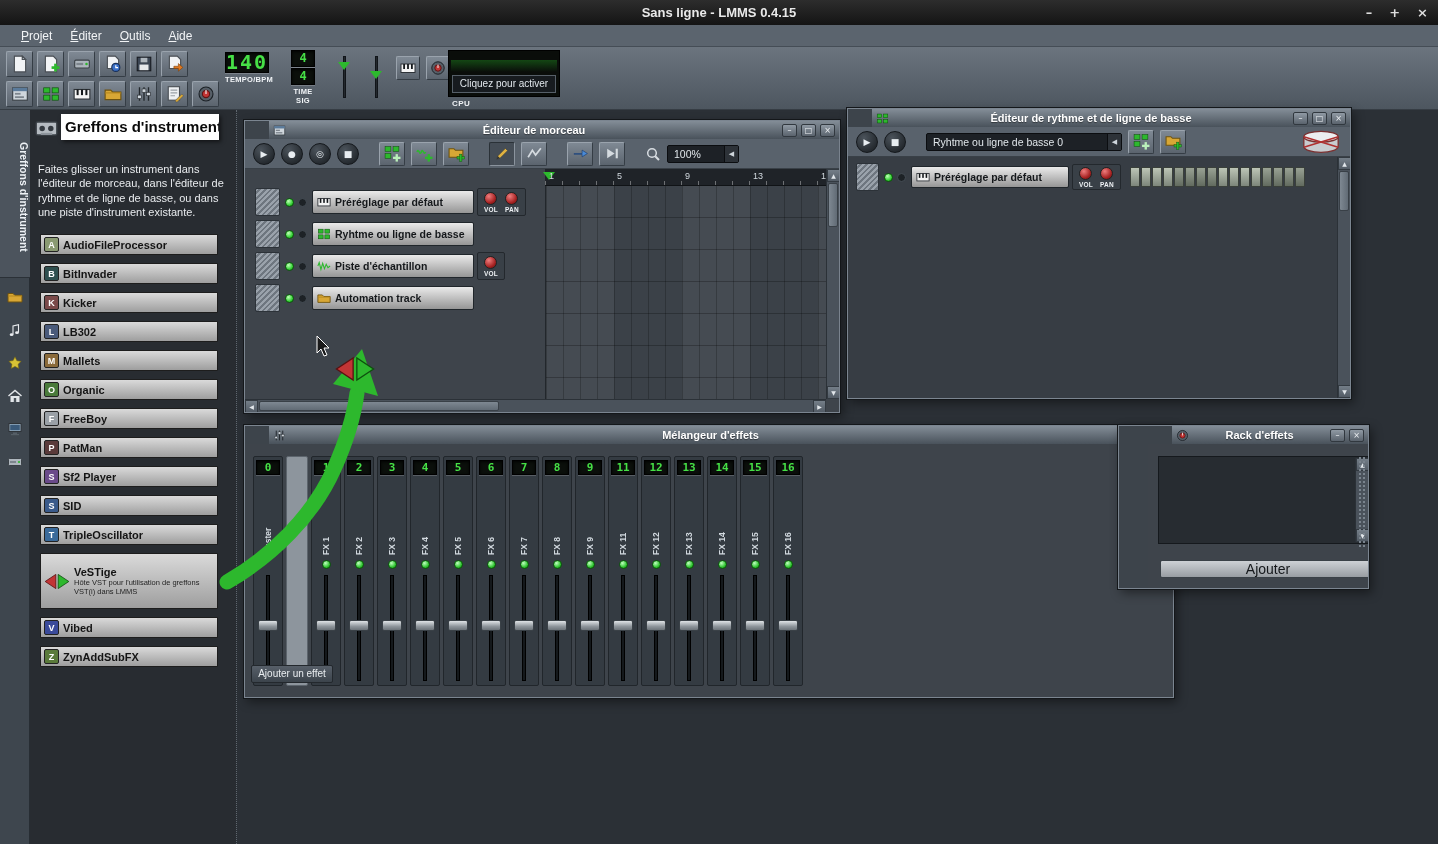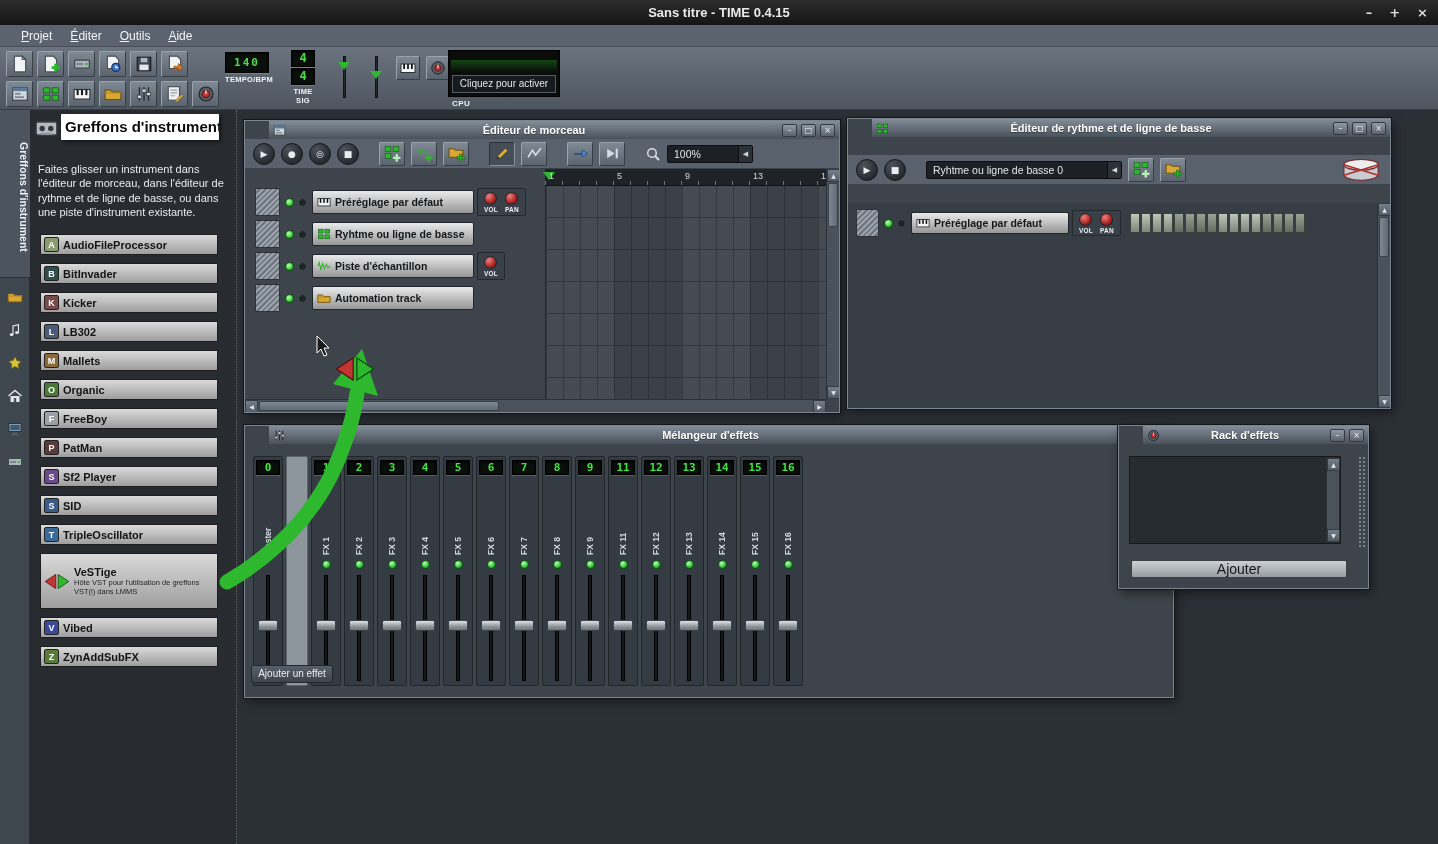--- a/index.html
+++ b/index.html
@@ -21,21 +21,21 @@
 .tb-row{position:absolute;left:6px;display:flex;gap:4px;}
 #tb-row1{top:4px;}
 #tb-row2{top:34px;}
 .tbtn{width:27px;height:26px;background:linear-gradient(#7f8994,#5b646e);border:1px solid;border-color:#9aa3ad #353d45 #353d45 #9aa3ad;border-radius:2px;display:flex;align-items:center;justify-content:center;}
 .tbtn .icon{width:18px;height:18px;}
 .icon{display:inline-block;}
 .icon svg{width:100%;height:100%;display:block;}
 
 #tempo-block{position:absolute;left:225px;top:5px;width:44px;text-align:center;}
 .lcd{background:#0b0f0b;color:#46e046;font-family:"DejaVu Sans Mono",monospace;font-weight:bold;text-align:center;border:1px solid #000;box-shadow:inset 0 1px 3px rgba(0,0,0,.85),0 1px 0 rgba(255,255,255,.18);}
-#tempo-lcd{width:44px;height:21px;font-size:11px;line-height:19px;letter-spacing:2px;}
+#tempo-lcd{width:44px;height:21px;font-size:20px;line-height:19px;letter-spacing:2px;}
 .tb-label{font-size:7.5px;font-weight:bold;color:#f0f3f6;margin-top:2px;letter-spacing:.3px;}
 #timesig-block{position:absolute;left:287px;top:3px;width:32px;text-align:center;}
 .ts-lcd{width:24px;height:17px;font-size:12px;line-height:15px;margin:0 auto 1px;}
 .tb-slider{position:absolute;width:12px;height:46px;}
 #master-vol{left:338px;top:7px;}
 #master-pitch{left:370px;top:7px;}
 .vgroove{position:absolute;left:5px;top:2px;bottom:2px;width:3px;background:#23282d;border:1px solid #11151a;}
 .vhandle{position:absolute;left:0;width:12px;height:8px;background:#2db82d;clip-path:polygon(0 0,100% 0,50% 100%);}
 #master-vol .vhandle{top:8px;}
 #master-pitch .vhandle{top:17px;}
@@ -111,21 +111,21 @@
 .led-green{background:radial-gradient(circle at 35% 30%,#c2ffba,#3ad43a 60%,#0f7a0f);border:1px solid #0a5a0a;}
 .led-dark{background:#1d2226;border:1px solid #454d55;}
 .name-btn{width:162px;height:24px;background:linear-gradient(#eaeaea,#969696);border:1px solid #20262b;border-radius:2px;display:flex;align-items:center;gap:4px;padding:0 4px;font-size:10.5px;font-weight:bold;color:#15181b;white-space:nowrap;overflow:hidden;flex:0 0 162px;}
 .name-btn .icon{width:14px;height:14px;flex:0 0 14px;}
 .knob-panel{display:flex;gap:7px;height:28px;align-items:center;background:#394047;border:1px solid #23282d;border-radius:2px;padding:1px 6px;}
 .knob-wrap{display:flex;flex-direction:column;align-items:center;}
 .mini-knob{width:13px;height:13px;border-radius:50%;background:radial-gradient(circle at 35% 30%,#ef7d7d,#a62222 62%,#5a0f0f);border:1px solid #222;}
 .knob-label{font-size:6.5px;font-weight:bold;color:#eef1f4;margin-top:1px;letter-spacing:.2px;}
 
 
-#bb-editor{left:847px;top:118px;width:544px;height:291px;gap:18px;}
+#bb-editor{left:847px;top:108px;width:504px;height:291px;}
 #bb-editor .win-body{background:#373d44;}
 #bb-row{position:absolute;left:8px;top:6px;display:flex;align-items:center;gap:3px;height:28px;}
 #bb-steps{display:flex;gap:1px;margin-left:6px;}
 .step{width:10px;height:20px;border:1px solid #3a403a;border-radius:1px;}
 .step-light{background:linear-gradient(#bcc5b6,#7d867b);}
 .step-dark{background:linear-gradient(#99a294,#626b5f);}
 #bb-drum{margin-left:auto;width:42px;height:27px;}
 
 
 #fx-mixer{left:244px;top:425px;width:930px;height:273px;}
@@ -141,38 +141,38 @@
 .fader-handle{position:absolute;left:0;top:47px;width:20px;height:11px;background:linear-gradient(#dfe3e6,#8e959b 60%,#6d747a);border:1px solid #3a4147;border-radius:2px;}
 #fx-chain{position:absolute;left:616px;top:8px;width:238px;height:210px;border:1px solid #99a1a9;border-radius:3px;}
 #fx-chain-legend{position:absolute;top:-7px;left:6px;background:#3d444b;padding:0 4px;display:flex;gap:4px;align-items:center;}
 #fx-chain-led{width:9px;height:9px;border-radius:50%;background:radial-gradient(circle at 35% 30%,#f2f5f8,#99a2aa);border:1px solid #555e66;}
 #fx-chain-title{font-size:9.5px;font-weight:bold;color:#eef2f6;letter-spacing:.4px;}
 #fx-chain-inner{position:absolute;left:5px;top:10px;right:22px;bottom:8px;background:#272c31;border:1px solid #15191d;}
 #fx-chain-scroll{top:10px;bottom:8px;right:5px;}
 #add-effect-btn{position:absolute;left:6px;top:221px;width:82px;height:18px;background:linear-gradient(#575f69,#3c444c);border:1px solid #23282d;border-radius:2px;color:#e8ecef;font-size:10px;text-align:center;line-height:16px;white-space:nowrap;overflow:hidden;padding:0 3px;}
 
 
-#fx-rack{left:1118px;top:425px;width:251px;height:164px;}
+#fx-rack{left:1118px;top:425px;width:251px;height:164px;padding-left:29px;}
 #rack-list{position:absolute;left:10px;top:12px;width:212px;height:88px;background:#272c31;border:1px solid #15191d;}
 #rack-scroll{top:1px;bottom:1px;right:1px;}
 #rack-grip{position:absolute;right:3px;top:12px;bottom:40px;width:7px;background-image:radial-gradient(#7a848e 1px,transparent 1.1px);background-size:4px 4px;}
 #rack-add-btn{position:absolute;left:12px;top:116px;width:216px;height:18px;background:linear-gradient(#cdd1d5,#989da2);border:1px solid #3a4147;border-radius:2px;color:#15181b;font-size:14px;text-align:center;line-height:16px;}
 
 
 #annotation-svg{position:absolute;left:0;top:0;z-index:40;pointer-events:none;}
 #drag-icon{position:absolute;left:333px;top:356px;width:44px;height:26px;z-index:41;pointer-events:none;}
 #cursor-svg{position:absolute;left:314px;top:335px;width:20px;height:24px;z-index:42;pointer-events:none;}
 </style>
 </head>
 <body>
 
 <div id="app">
 
   <div id="titlebar">
-    <div id="window-title">Sans titre - TIME 0.4.15</div>
+    <div id="window-title">Sans ligne - LMMS 0.4.15</div>
     <div id="win-controls">
       <span class="mw-btn">–</span>
       <span class="mw-btn">+</span>
       <span class="mw-btn">×</span>
     </div>
   </div>
 
   <div id="menubar">
       <div class="menu-item">Projet</div>
       <div class="menu-item">Éditer</div>
@@ -609,21 +609,21 @@
             </svg>
           </span>
         </span>
       <span class="tb-gap"></span>
       <span class="icon mag">
           <svg viewBox="0 0 16 16">
             <circle cx="7" cy="7" r="4.3" fill="none" stroke="#d8dde2" stroke-width="1.5"></circle>
             <path d="M10.2 10.2L14 14" stroke="#d8dde2" stroke-width="2"></path>
           </svg>
         </span>
-      <span class="combo" id="zoom-combo" style="width:86px">
+      <span class="combo" id="zoom-combo" style="width:72px">
         <span>100%</span>
         <span class="combo-arrow">◀</span>
       </span>
     </div>
     <div class="win-body">
       <div id="se-grid"></div>
       <div id="se-timeline">
           <span id="tl-marker"></span>
           <span class="tl-label" style="left: 4px;">1</span>
           <span class="tl-label" style="left: 72px;">5</span>

